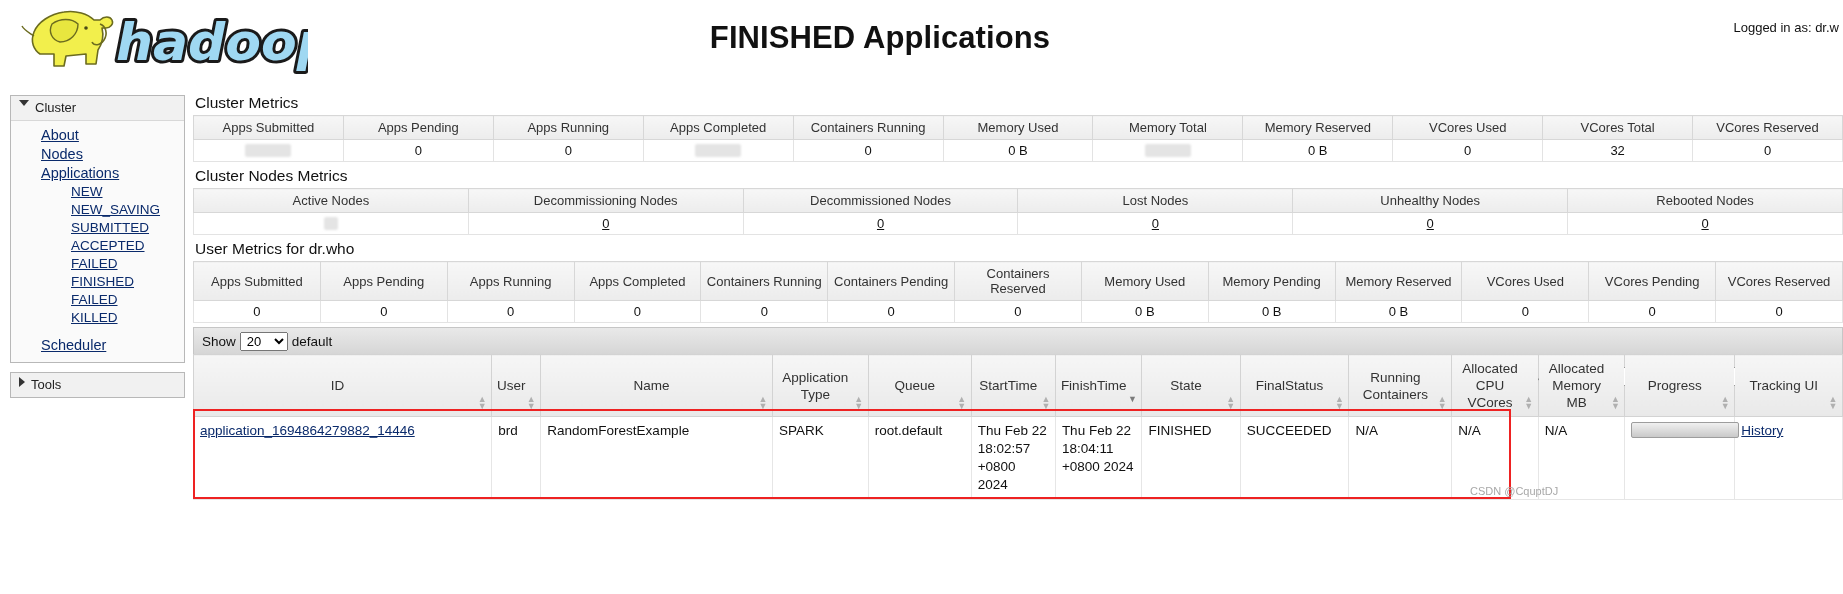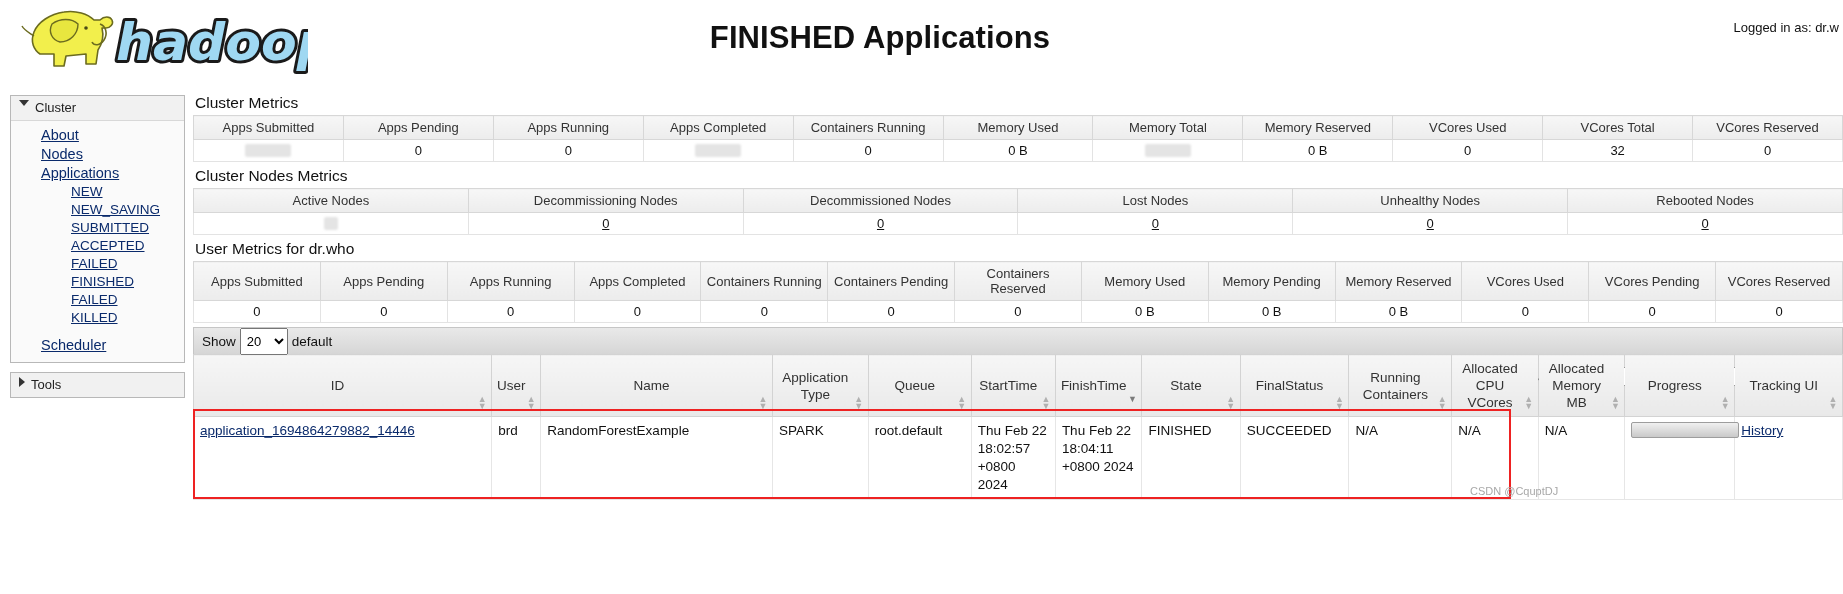--- a/index.html
+++ b/index.html
@@ -124,21 +124,21 @@
     height: 27px;
     display: flex; align-items: center;
     padding: 0 8px;
     font-size: 13.5px;
     position: relative;
   }
   .dt-bar .len { display: flex; align-items: center; gap: 4px; }
   .dt-bar select {
     font-family: "Liberation Sans", sans-serif;
     font-size: 13px;
-    height: 27px;
+    height: 19px;
     padding: 0 2px;
   }
   .dt-search {
     position: absolute; right: 8px; top: 3px;
     display: flex; align-items: center; gap: 16px;
     font-size: 13.5px;
     margin-top: 36px;
   }
   .dt-search input {
     width: 250px; height: 19px;

